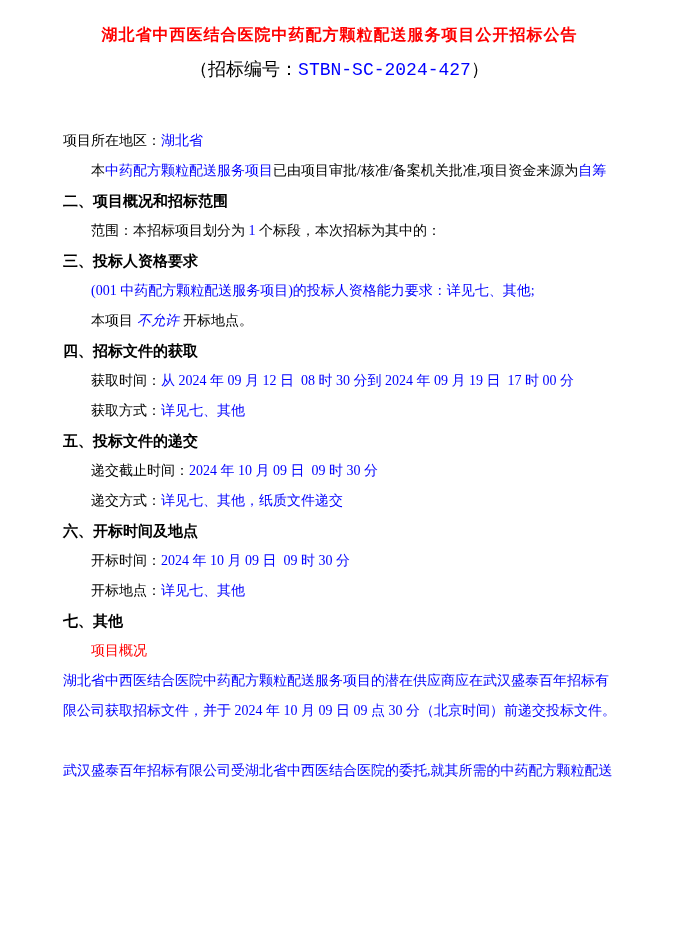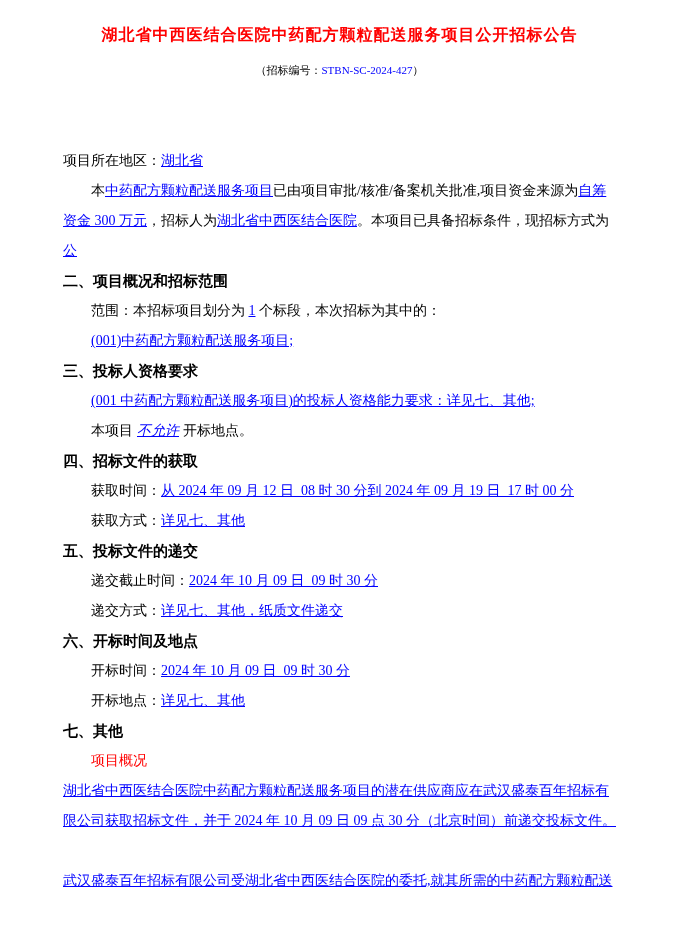--- a/index.html
+++ b/index.html
@@ -19,60 +19,59 @@
     margin: 0 0 14px 0;
     text-align: center;
     font-size: 16px;
     font-weight: bold;
     color: var(--title_red, #ff0000);
     letter-spacing: 1px;
     line-height: 22px;
   }
   .doc-subtitle {
     text-align: center;
-    font-size: 11px;
+    font-size: 18px;
     line-height: 20px;
-    margin-bottom: 66px;
+    margin-bottom: 46px;
     white-space: pre;
+    font-family: Liberation Mono, monospace;
   }
   .doc-subtitle .code { color: var(--link_blue, #0000ff); }
   .line {
     font-size: 14px;
     line-height: 30px;
     min-height: 30px;
     white-space: pre-wrap;
   }
   .heading {
     font-size: 15px;
     font-weight: bold;
     line-height: 30px;
     min-height: 30px;
     white-space: pre-wrap;
   }
   .indent { padding-left: 28px; }
   .first { text-indent: 28px; }
   .gap { margin-top: 30px; }
   .seg-black { color: var(--text_black, #000000); }
-  .seg-blue { color: var(--link_blue, #0000ff); text-decoration: underline; }
+  .seg-blue { color: var(--link_blue, #0000ff); }
   .seg-red { color: var(--title_red, #ff0000); }
   .italic { font-style: italic; padding: 0 4px; }
 </style>
 </head>
 <body>
 
 <div class="page">
   <h1 class="doc-title">湖北省中西医结合医院中药配方颗粒配送服务项目公开招标公告</h1>
   <div class="doc-subtitle"><span>（招标编号：</span><span class="code">STBN-SC-2024-427</span><span>）</span></div>
   <div>
       <div class="line"><span class="seg-black">项目所在地区：</span><span class="seg-blue">湖北省</span></div>
       <div class="line first"><span class="seg-black">本</span><span class="seg-blue">中药配方颗粒配送服务项目</span><span class="seg-black">已由项目审批/核准/备案机关批准,项目资金来源为</span><span class="seg-blue">自筹</span></div>
-      <div class="line"><span class="seg-blue">资金 300 万元</span><span class="seg-black">，招标人为</span><span class="seg-blue">湖北省中西医结合医院</span><span class="seg-black">。本项目已具备招标条件，现招标方式为</span><span class="seg-blue">公</span></div>
       <div class="heading"><span class="seg-black">二、项目概况和招标范围</span></div>
       <div class="line indent"><span class="seg-black">范围：本招标项目划分为 </span><span class="seg-blue">1</span><span class="seg-black"> 个标段，本次招标为其中的：</span></div>
-      <div class="line indent"><span class="seg-blue">(001)中药配方颗粒配送服务项目;</span></div>
       <div class="heading"><span class="seg-black">三、投标人资格要求</span></div>
       <div class="line indent"><span class="seg-blue">(001 中药配方颗粒配送服务项目)的投标人资格能力要求：详见七、其他;</span></div>
       <div class="line indent"><span class="seg-black">本项目</span><span class="seg-blue italic">不允许</span><span class="seg-black">开标地点。</span></div>
       <div class="heading"><span class="seg-black">四、招标文件的获取</span></div>
       <div class="line indent"><span class="seg-black">获取时间：</span><span class="seg-blue">从 2024 年 09 月 12 日  08 时 30 分到 2024 年 09 月 19 日  17 时 00 分</span></div>
       <div class="line indent"><span class="seg-black">获取方式：</span><span class="seg-blue">详见七、其他</span></div>
       <div class="heading"><span class="seg-black">五、投标文件的递交</span></div>
       <div class="line indent"><span class="seg-black">递交截止时间：</span><span class="seg-blue">2024 年 10 月 09 日  09 时 30 分</span></div>
       <div class="line indent"><span class="seg-black">递交方式：</span><span class="seg-blue">详见七、其他，纸质文件递交</span></div>
       <div class="heading"><span class="seg-black">六、开标时间及地点</span></div>

